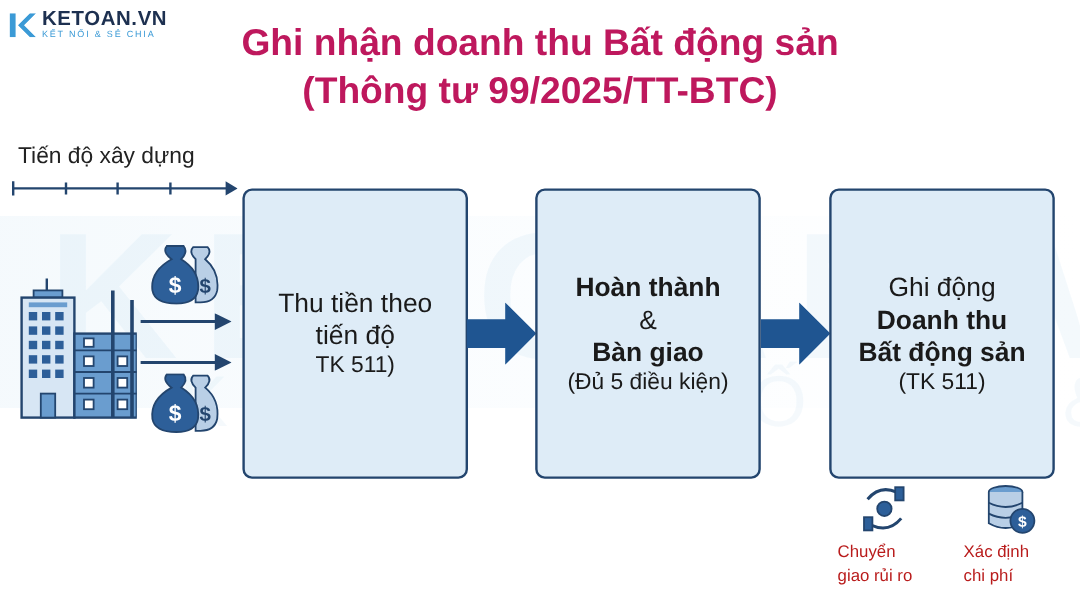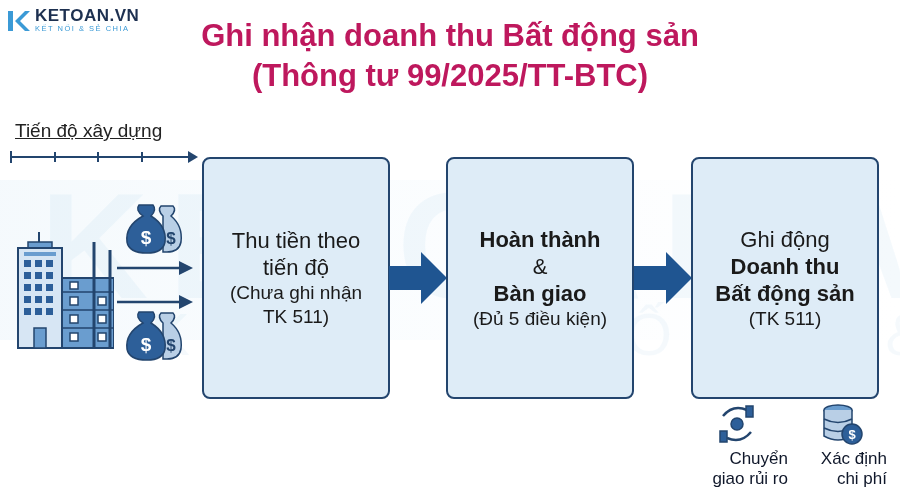--- a/index.html
+++ b/index.html
@@ -11,39 +11,39 @@
                color:#1e88c9; opacity:0.04; letter-spacing:60px; white-space:nowrap; }
   .bg-stripe { position:absolute; left:0; top:180px; width:900px; height:160px;
                background:linear-gradient(90deg,#eef6fb 0%,#f7fbfe 40%,#ffffff 100%); opacity:0.6; }
   .logo { position:absolute; left:8px; top:7px; display:flex; align-items:center; }
   .logo-k { width:22px; height:20px; margin-right:5px; }
   .logo-text { display:flex; flex-direction:column; }
   .logo-name { font-size:17px; font-weight:bold; color:#1d3050; letter-spacing:0.5px; line-height:17px; }
   .logo-tag { font-size:7.5px; color:#3b9ad6; letter-spacing:1.5px; line-height:10px; }
   .title { position:absolute; left:0; width:900px; top:16px; text-align:center; color:#be185d;
            font-weight:bold; font-size:31px; line-height:40px; }
-  .progress-label { position:absolute; left:15px; top:120px; font-size:19px; color:#222;text-decoration:underline; }
+  .progress-label { position:absolute; left:15px; top:120px; font-size:19px; color:#222; }
   .timeline { position:absolute; left:10px; top:150px; width:188px; height:14px; }
   .box { position:absolute; top:157px; width:188px; height:242px; background:#deecf7;
          border:2px solid #23456e; border-radius:8px; box-sizing:border-box;
          display:flex; flex-direction:column; align-items:center; justify-content:center; text-align:center; }
   .box1 { left:202px; } .box2 { left:446px; } .box3 { left:691px; }
   .bl { font-size:22px; line-height:27px; color:#1a1a1a; }
   .bb { font-weight:bold; }
   .bs { font-size:19px; line-height:24px; color:#1a1a1a; }
   .flow-arrow { position:absolute; top:252px; width:58px; height:52px; }
   .arr1 { left:389px; } .arr2 { left:634px; }
   .building { position:absolute; left:14px; top:230px; width:100px; height:120px; }
   .money { position:absolute; width:62px; height:50px; }
   .money1 { left:123px; top:204px; } .money2 { left:123px; top:311px; }
   .sarrow { position:absolute; left:117px; width:76px; height:14px; }
   .sa1 { top:261px; } .sa2 { top:295px; }
   .ic { position:absolute; top:402px; width:44px; height:44px; }
   .ic1 { left:715px; } .ic2 { left:820px; }
-  .ic-label { position:absolute; top:449px; text-align:right; font-size:17px; line-height:20px; color:#0f172a; }
+  .ic-label { position:absolute; top:449px; text-align:left; font-size:14px; line-height:20px; color:#b91c1c; }
   .il1 { left:698px; width:90px; } .il2 { left:803px; width:84px; }
 </style>
 </head>
 <body>
 
 <div class="bg-stripe"></div>
 <div class="watermark">KETOAN.VN</div>
 <div class="watermark2">KẾT NỐI &amp; SẺ CHIA</div>
 
 <div class="logo">
@@ -130,21 +130,20 @@
   <polygon points="62,0 76,7 62,14" fill="#23456e"></polygon>
 </svg>
 <svg class="sarrow sa2" viewBox="0 0 76 14">
   <line x1="0" y1="7" x2="64" y2="7" stroke="#23456e" stroke-width="2.5"></line>
   <polygon points="62,0 76,7 62,14" fill="#23456e"></polygon>
 </svg>
 
 <div class="box box1">
   <div class="bl">Thu tiền theo</div>
   <div class="bl">tiến độ</div>
-  <div class="bs">(Chưa ghi nhận</div>
   <div class="bs">TK 511)</div>
 </div>
 
 <svg class="flow-arrow arr1" viewBox="0 0 58 52">
   <polygon points="0,14 32,14 32,0 58,26 32,52 32,38 0,38" fill="#1f5591"></polygon>
 </svg>
 
 <div class="box box2">
   <div class="bl bb">Hoàn thành</div>
   <div class="bl">&amp;</div>

